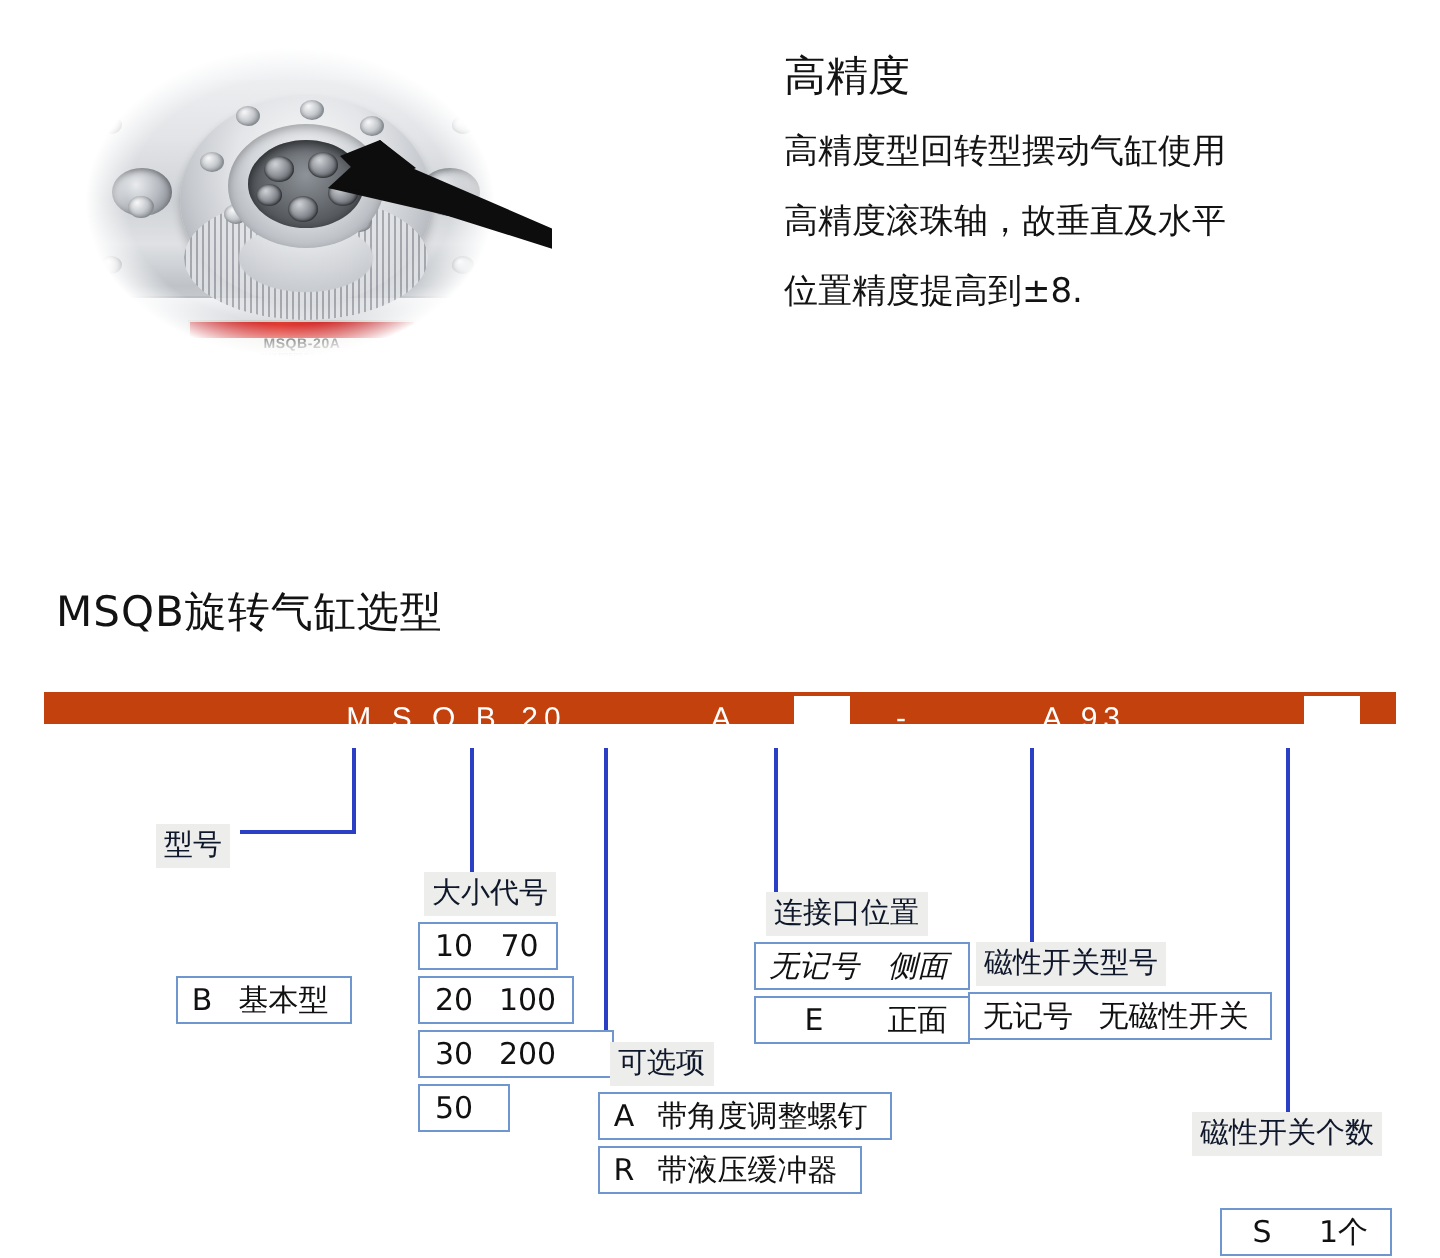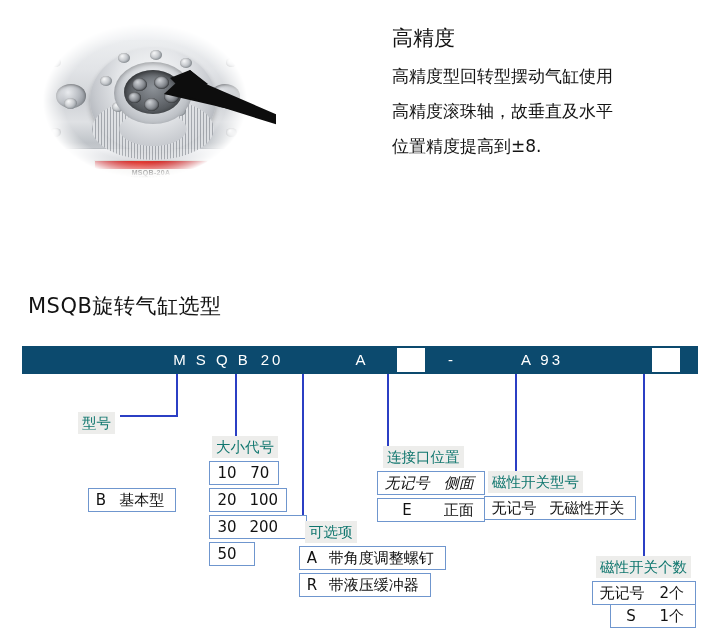--- a/index.html
+++ b/index.html
@@ -94,36 +94,36 @@
     font-family:"DejaVu Sans","Liberation Sans",sans-serif;white-space:nowrap;}
 
   
   .sec-title{
     position:absolute;left:28px;top:292px;font-size:21px;color:#131313;
     font-family:"DejaVu Sans","Liberation Sans",sans-serif;letter-spacing:.5px;
   }
 
   
   .code-bar{
-    position:absolute;left:22px;top:346px;width:676px;height:28px;
-    background:#0c4a6e;
+    position:absolute;left:22px;top:346px;width:676px;height:16px;
+    background:#c2410c;
   }
   .code-seg{position:absolute;top:0;height:28px;line-height:28px;text-align:center;
     color:#ffffff;font-size:15px;letter-spacing:3px;
     font-family:"Liberation Sans","DejaVu Sans",sans-serif;}
   .code-blank{position:absolute;top:2px;height:24px;background:#ffffff;}
 
   
   .lead{position:absolute;background:#2b3fc4;}
   .lead-v{width:2px;}
   .lead-h{height:2px;}
 
   
   .hdr{
-    position:absolute;background:#ededeb;color:#0f766e;
+    position:absolute;background:#ededeb;color:#0f172a;
     font-size:14.5px;line-height:20px;padding:1px 4px;white-space:nowrap;
     font-family:"DejaVu Sans","Liberation Sans",sans-serif;
   }
   .obox{
     position:absolute;border:1px solid #6f96ce;background:#fff;
     font-size:15px;line-height:20px;color:#111;white-space:nowrap;
     font-family:"DejaVu Sans","Liberation Sans",sans-serif;
     box-sizing:border-box;padding:1px 5px;
   }
   .obox .c1{display:inline-block;text-align:center;}
@@ -256,22 +256,18 @@
     <span class="c2" style="width:46px;">正面</span>
   </div>
 
   <div class="hdr" style="left:488px;top:471px;">磁性开关型号</div>
   <div class="obox" style="left:484px;top:496px;width:152px;height:24px;">
     <span class="c1" style="width:48px;">无记号</span>
     <span class="c2" style="width:88px;">无磁性开关</span>
   </div>
 
   <div class="hdr" style="left:596px;top:556px;">磁性开关个数</div>
-  <div class="obox" style="left:592px;top:581px;width:104px;height:24px;">
-    <span class="c1" style="width:48px;">无记号</span>
-    <span class="c2" style="width:42px;">2个</span>
-  </div>
   <div class="obox" style="left:610px;top:604px;width:86px;height:24px;">
     <span class="c1" style="width:30px;">S</span>
     <span class="c2" style="width:42px;">1个</span>
   </div>
 
 </div>
 
 </body></html>

